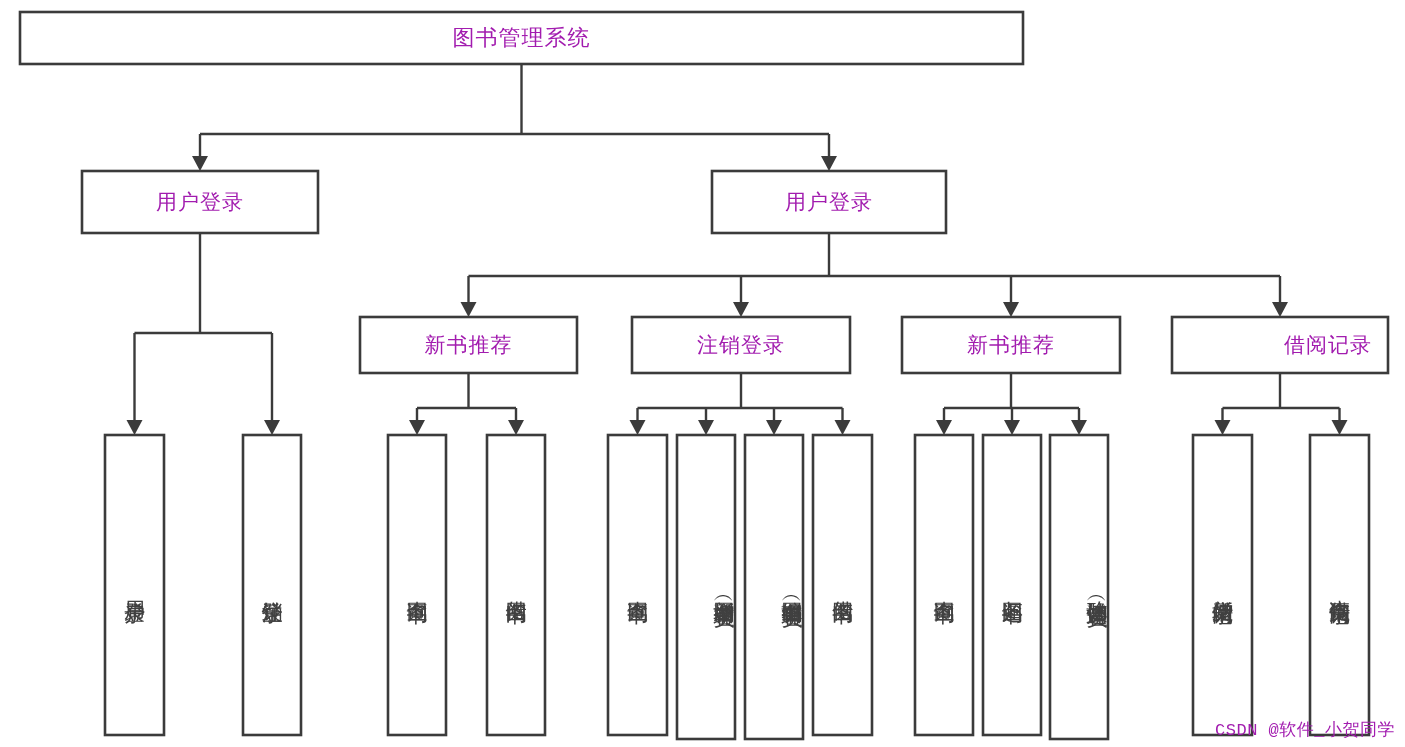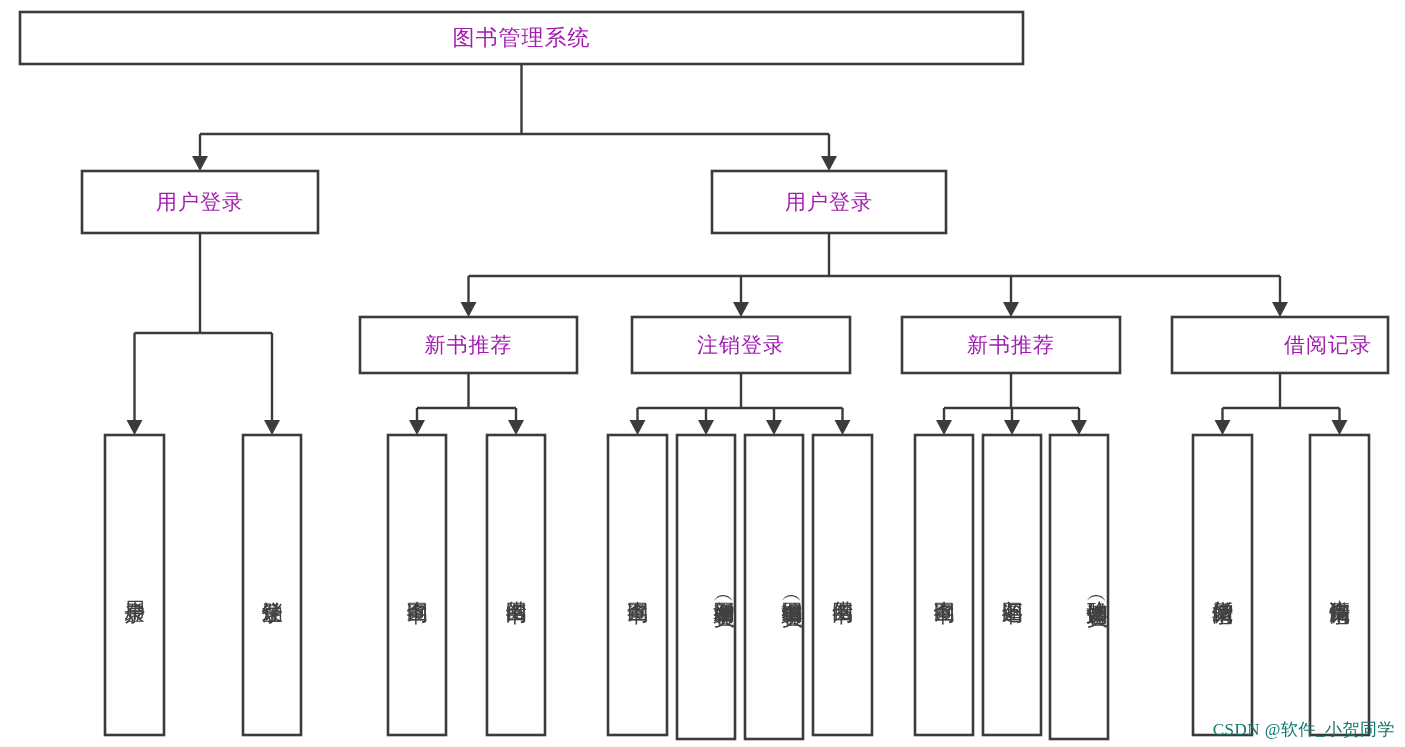--- a/index.html
+++ b/index.html
@@ -64,23 +64,23 @@
     font-size: 21px;
     color: #a21caf;
     letter-spacing: 1px;
     white-space: nowrap;
     pointer-events: none;
   }
   .watermark {
     position: absolute;
     right: 10px;
     bottom: 6px;
-    font-family: Liberation Serif, serif;
+    font-family: Liberation Mono, monospace;
     font-size: 17px;
-    color: #0f766e;
+    color: #a21caf;
     letter-spacing: 0.5px;
     white-space: nowrap;
     text-align: right;
   }
 </style>
 </head>
 <body>
 
 <div id="diagram-root">
 

